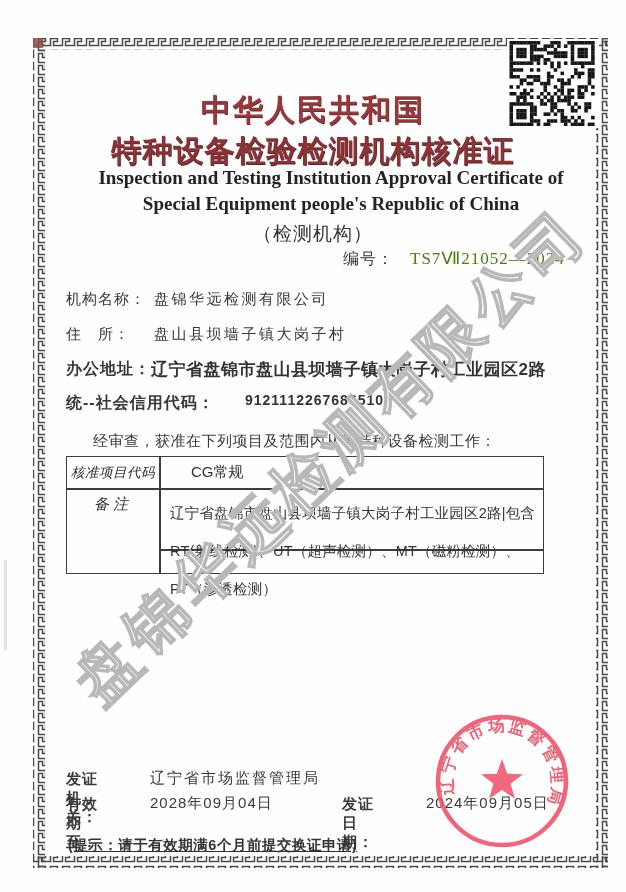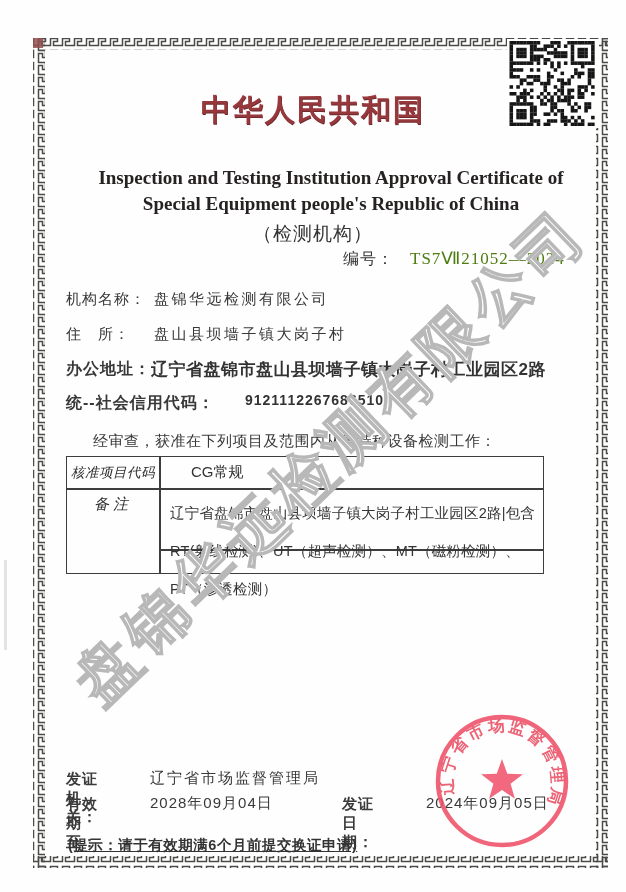--- a/index.html
+++ b/index.html
@@ -456,20 +456,21 @@
         <rect x="61.2" y="81.6" width="3.55" height="3.55" fill="#161616"></rect>
         <rect x="64.6" y="81.6" width="3.55" height="3.55" fill="#161616"></rect>
         <rect x="68.0" y="81.6" width="3.55" height="3.55" fill="#161616"></rect>
         <rect x="71.4" y="81.6" width="3.55" height="3.55" fill="#161616"></rect>
         <rect x="78.2" y="81.6" width="3.55" height="3.55" fill="#161616"></rect>
         <rect x="81.6" y="81.6" width="3.55" height="3.55" fill="#161616"></rect>
       </svg>
   </div>
 
   <div class="abs title-cn-1">中华人民共和国</div>
+  <div class="abs title-cn-2">特种设备检验检测机构核准证</div>
   <div class="abs title-en title-en-1">Inspection and Testing Institution Approval Certificate of</div>
   <div class="abs title-en title-en-2">Special Equipment people's Republic of China</div>
   <div class="abs subtitle">（检测机构）</div>
 
   <div class="abs number-line">
     <span class="num-label">编号：</span><span class="num-value">TS7Ⅶ21052—2024</span>
   </div>
 
   <div class="abs field f-org">
     <span class="f-label">机构名称：</span>

